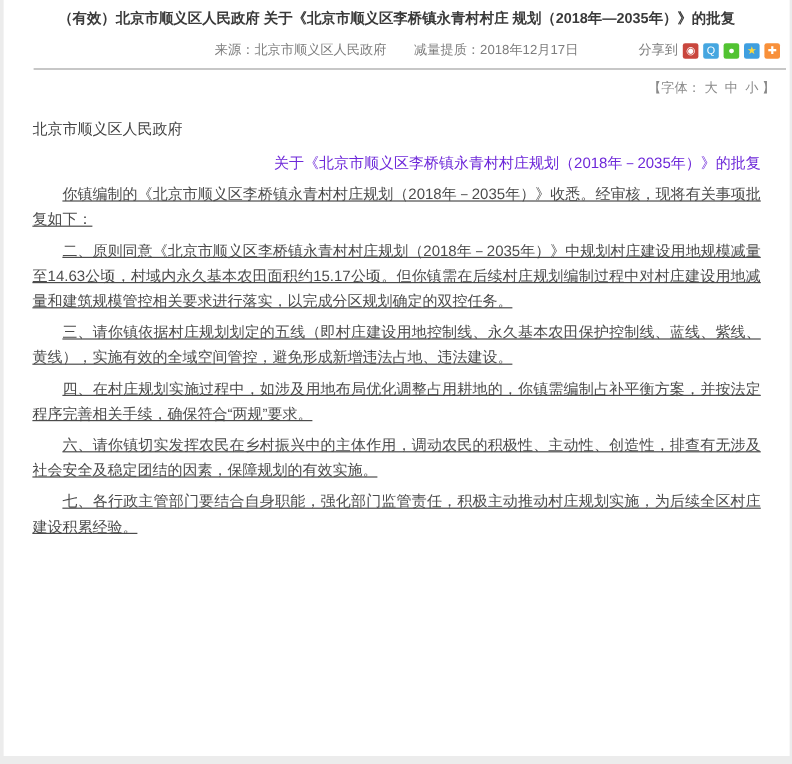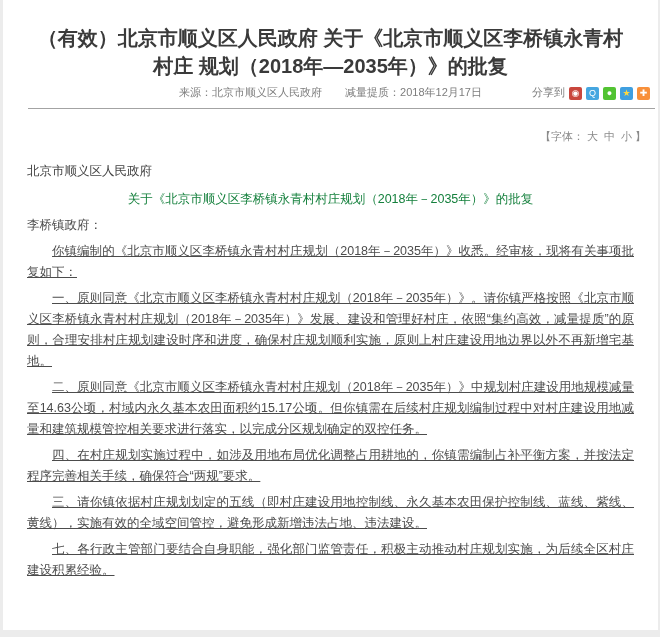--- a/index.html
+++ b/index.html
@@ -11,25 +11,25 @@
     overflow: hidden;
   }
   .page {
     margin: 0 2px 0 3px;
     height: 630px;
     background: #ffffff;
     position: relative;
   }
   
   .article-title {
-    padding-top: 24px;
+    padding-top: 1px;
     margin: 0 auto;
     width: 596px;
     text-align: center;
-    font-size: 20px;
+    font-size: 12px;
     font-weight: bold;
     color: #3a3a3a;
     line-height: 28px;
   }
   .meta-row {
     position: relative;
     margin-top: 5px;
     height: 16px;
     font-size: 11px;
     color: #7d7d7d;
@@ -56,41 +56,41 @@
     cursor: pointer;
   }
   .divider {
     border: none;
     border-top: 1px solid #a3a3a3;
     margin: 7px 3px 0 25px;
   }
   .font-selector {
     text-align: right;
     padding-right: 12px;
-    margin-top: 20px;
+    margin-top: 8px;
     font-size: 11px;
     color: #8a8a8a;
   }
   .font-selector .opt { margin: 0 3px; cursor: pointer; }
   
   .doc {
     padding: 0 24px;
     font-size: 12.5px;
     line-height: 21px;
     color: #4c4c4c;
   }
   .doc-org {
     text-align: left;
     margin: 17px 0 0 0;
     color: #424242;
   }
   .doc-subject {
-    text-align: center;
+    text-align: right;
     margin: 7px 0 0 0;
-    color: #15803d;
+    color: #6d28d9;
   }
   .doc-salutation { margin: 5px 0 0 0; }
   .doc p.para {
     margin: 5px 0 0 0;
     text-indent: 2em;
     text-align: justify;
     text-decoration: underline;
   }
 </style>
 </head>
@@ -117,24 +117,23 @@
 
   <hr class="divider">
 
   <div class="font-selector">
     <span>【字体：</span><span class="opt">大</span><span class="opt">中</span><span class="opt">小</span><span>】</span>
   </div>
 
   <div class="doc">
     <p class="doc-org">北京市顺义区人民政府</p>
     <p class="doc-subject">关于《北京市顺义区李桥镇永青村村庄规划（2018年－2035年）》的批复</p>
-    <p class="doc-salutation">李桥镇政府：</p>
 
     <p class="para">你镇编制的《北京市顺义区李桥镇永青村村庄规划（2018年－2035年）》收悉。经审核，现将有关事项批复如下：</p>
-    <p class="para">一、原则同意《北京市顺义区李桥镇永青村村庄规划（2018年－2035年）》。请你镇严格按照《北京市顺义区李桥镇永青村村庄规划（2018年－2035年）》发展、建设和管理好村庄，依照“集约高效，减量提质”的原则，合理安排村庄规划建设时序和进度，确保村庄规划顺利实施，原则上村庄建设用地边界以外不再新增宅基地。</p>
     <p class="para">二、原则同意《北京市顺义区李桥镇永青村村庄规划（2018年－2035年）》中规划村庄建设用地规模减量至14.63公顷，村域内永久基本农田面积约15.17公顷。但你镇需在后续村庄规划编制过程中对村庄建设用地减量和建筑规模管控相关要求进行落实，以完成分区规划确定的双控任务。</p>
+    <p class="para">三、请你镇依据村庄规划划定的五线（即村庄建设用地控制线、永久基本农田保护控制线、蓝线、紫线、黄线），实施有效的全域空间管控，避免形成新增违法占地、违法建设。</p>
     <p class="para">四、在村庄规划实施过程中，如涉及用地布局优化调整占用耕地的，你镇需编制占补平衡方案，并按法定程序完善相关手续，确保符合“两规”要求。</p>
-    <p class="para">三、请你镇依据村庄规划划定的五线（即村庄建设用地控制线、永久基本农田保护控制线、蓝线、紫线、黄线），实施有效的全域空间管控，避免形成新增违法占地、违法建设。</p>
+    <p class="para">六、请你镇切实发挥农民在乡村振兴中的主体作用，调动农民的积极性、主动性、创造性，排查有无涉及社会安全及稳定团结的因素，保障规划的有效实施。</p>
     <p class="para">七、各行政主管部门要结合自身职能，强化部门监管责任，积极主动推动村庄规划实施，为后续全区村庄建设积累经验。</p>
 
   </div>
 
 </div>
 
 </body></html>

